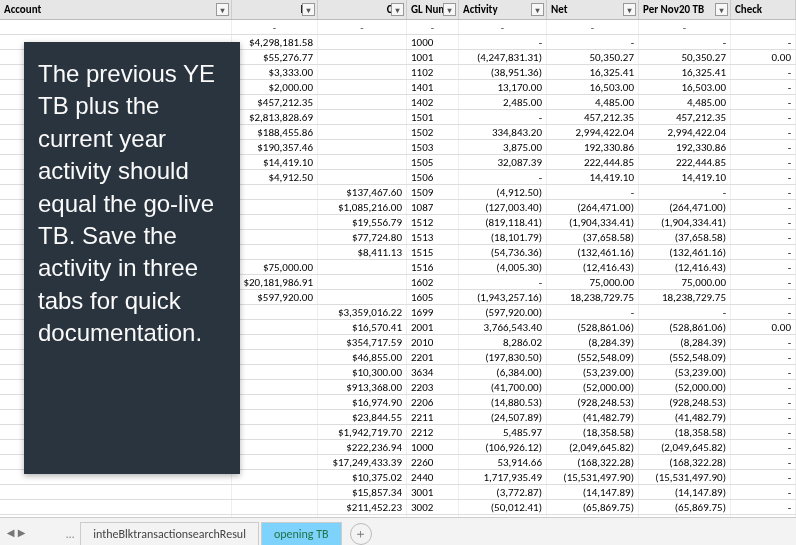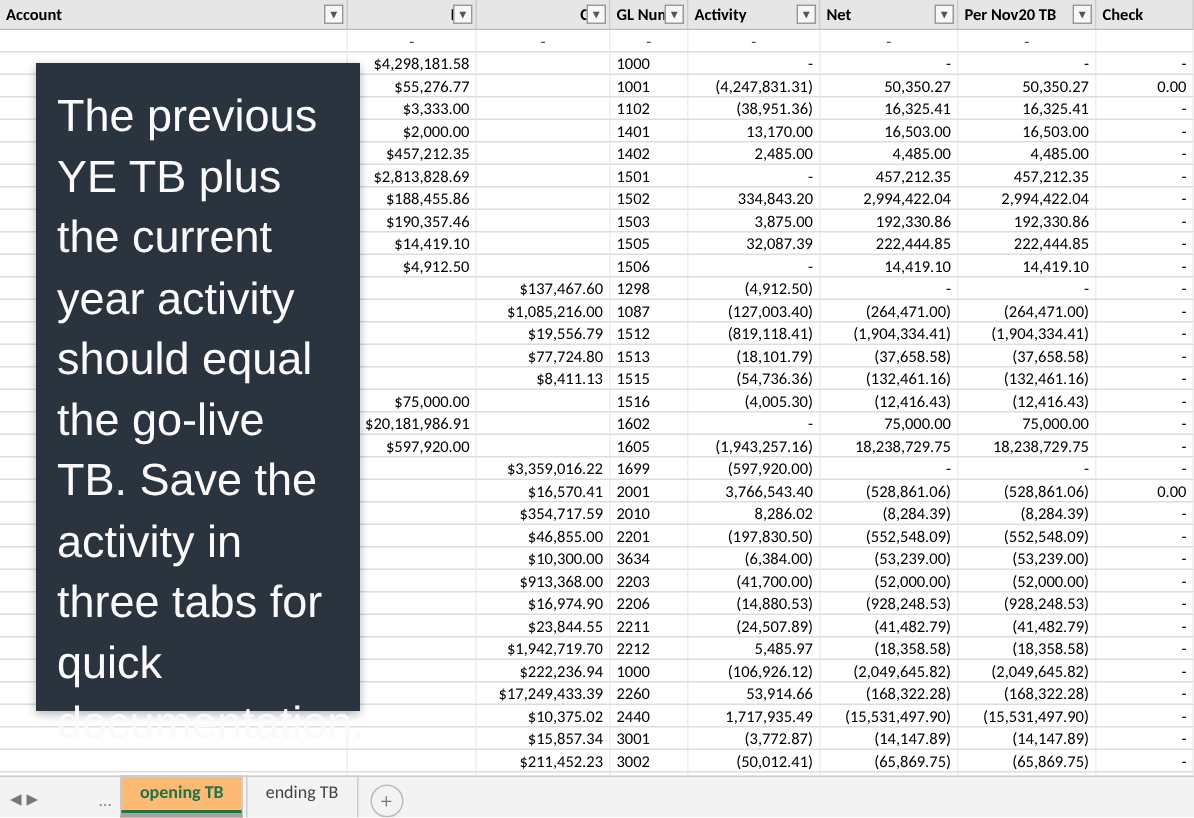--- a/index.html
+++ b/index.html
@@ -22,29 +22,29 @@
   .c-act { width: 88px; }
   .c-net { width: 92px; }
   .c-tb  { width: 92px; text-align: center; }
   .c-chk { width: 65px; text-align: center; }
 
   .row.filter .cell { justify-content: center; color: #444; }
 
   .overlay {
     position: absolute; left: 24px; top: 42px; width: 216px; height: 432px;
     background: rgba(33,44,54,0.96); color: #fafafa; padding: 16px 14px;
-    font-family: "Segoe UI", Arial, sans-serif; font-size: 30px; line-height: 1.35;
+    font-family: "Segoe UI", Arial, sans-serif; font-size: 24px; line-height: 1.35;
     box-shadow: 0 2px 6px rgba(0,0,0,0.3);
   }
 
   .tab-strip { height: 28px; background: #f3f3f3; border-top: 1px solid #ccc; display: flex; align-items: flex-end; padding-left: 60px; }
   .nav-btns { position: absolute; left: 6px; bottom: 4px; display: flex; gap: 2px; }
   .nav-btn { width: 9px; height: 18px; display:flex; align-items:center; justify-content:center; color:#777; font-size:10px; }
   .tab { padding: 4px 12px; font-size: 12px; background: #f3f3f3; border: 1px solid #ccc; border-bottom: none; position: relative; top:1px; margin-right: 2px; color:#444; }
-  .tab.active { background: #fdba74; color: #217346; font-weight: 700; border-bottom:6px solid #a3a3a3; }
+  .tab.active { background: #7dd3fc; color: #217346; font-weight: 400; border-bottom:1px solid #a3a3a3; }
   .tab.active::after { content:""; position:absolute; left:0; right:0; bottom:-2px; height:2px; background:#217346; }
   .tab-add { width: 22px; height: 22px; border: 1px solid #bbb; border-radius: 50%; display:flex; align-items:center; justify-content:center; color:#777; margin-left:6px; font-size:13px; }
   .tab-ellipsis { padding:4px 6px; color:#888; }
 </style>
 </head>
 <body>
 
 <div class="app">
 
   <div class="header-row">
@@ -189,21 +189,21 @@
         <div class="cell c-gl">1506</div>
         <div class="cell c-act r">-</div>
         <div class="cell c-net r">14,419.10</div>
         <div class="cell c-tb r">14,419.10</div>
         <div class="cell c-chk r">-</div>
       </div>
       <div class="row">
         <div class="cell c-acc"></div>
         <div class="cell c-de r"></div>
         <div class="cell c-cre r">$137,467.60</div>
-        <div class="cell c-gl">1298</div>
+        <div class="cell c-gl">1509</div>
         <div class="cell c-act r">(4,912.50)</div>
         <div class="cell c-net r">-</div>
         <div class="cell c-tb r">-</div>
         <div class="cell c-chk r">-</div>
       </div>
       <div class="row">
         <div class="cell c-acc"></div>
         <div class="cell c-de r"></div>
         <div class="cell c-cre r">$1,085,216.00</div>
         <div class="cell c-gl">1087</div>
@@ -424,22 +424,22 @@
       </div>
     </div>
 
   <div class="tab-strip">
     <div class="nav-btns">
       <div class="nav-btn">◀</div>
       <div class="nav-btn">▶</div>
     </div>
     <div class="tab-ellipsis">…</div>
     <div id="tabs-host" style="display: flex;">
+        <div class="tab">intheBlktransactionsearchResul</div>
         <div class="tab active">opening TB</div>
-        <div class="tab">ending TB</div>
       </div>
     <div class="tab-add">＋</div>
   </div>
 
   <div class="overlay">
     <span>The previous YE TB plus the current year activity should equal the go-live TB. Save the activity in three tabs for quick documentation.</span>
   </div>
 
 </div>
 

